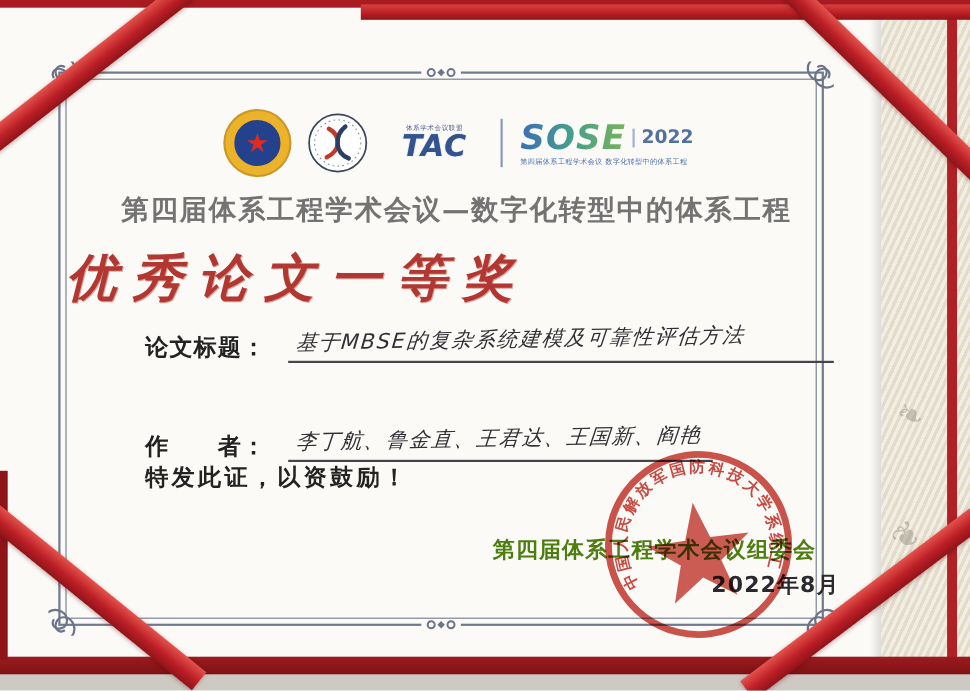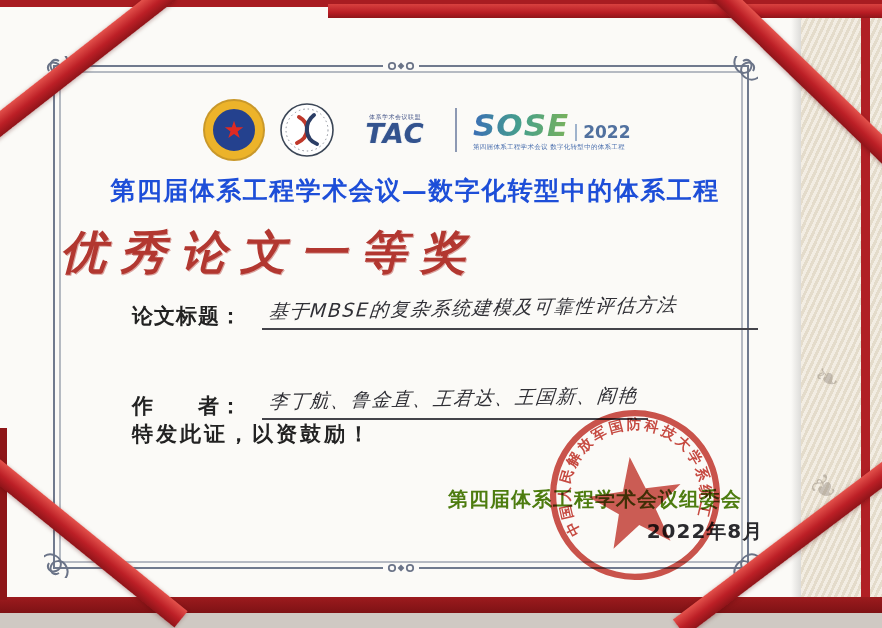--- a/index.html
+++ b/index.html
@@ -38,30 +38,30 @@
   .emblem1{width:58px;height:58px;border-radius:50%;background:#24418e;border:8px solid #ecb32a;
            box-shadow:0 0 0 2px #c9982a;box-sizing:border-box;display:flex;align-items:center;justify-content:center;}
   .emblem1 .star{color:#e02a22;font-size:24px;line-height:1;}
   .emblem2{width:56px;height:56px;}
   .tac-block{width:88px;text-align:center;line-height:1;}
   .tac-tagline{font-size:6px;color:#4a5a8c;letter-spacing:.5px;white-space:nowrap;}
   .tac-text{font-size:27px;font-weight:bold;font-style:italic;color:#33538e;letter-spacing:1px;
             text-shadow:0 1px 0 rgba(255,255,255,.6),0 0 1px #33538e;}
   .logo-divider{width:2px;height:44px;background:#8d99b3;}
   .sose-block{width:210px;line-height:1;}
-  .sose-top{display:flex;align-items:flex-end;gap:6px;}
+  .sose-top{display:flex;align-items:center;gap:6px;}
   .sose-text{font-size:31px;font-weight:900;font-style:italic;letter-spacing:1px;
              background:linear-gradient(90deg,#3b6fb5,#46a08b,#79b25c);
              -webkit-background-clip:text;background-clip:text;color:transparent;}
   .sose-year{font-size:17px;font-weight:bold;color:#51719f;border-left:2px solid #9fb3cc;padding-left:6px;}
   .sose-tagline{font-size:6.5px;color:#4a6fae;margin-top:3px;letter-spacing:.3px;white-space:nowrap;}
 
   
   .heading{position:absolute;left:60px;top:174px;width:710px;text-align:center;z-index:2;
-           font-family:"DejaVu Serif",serif;font-size:25px;font-weight:bold;color:#1d4ed8;letter-spacing:1.5px;}
+           font-family:"DejaVu Serif",serif;font-size:25px;font-weight:bold;color:#737373;letter-spacing:1.5px;}
   .award{position:absolute;left:60px;top:222px;width:710px;text-align:left;z-index:2;
          font-family:"DejaVu Serif",serif;font-size:46px;font-weight:bold;font-style:italic;
          color:#b23730;letter-spacing:14px;text-shadow:1px 1px 0 rgba(178,55,48,.45);}
   .field-row{position:absolute;display:flex;align-items:flex-end;z-index:2;gap:20px;}
   .row-title{left:132px;top:299px;width:626px;}
   .row-authors{left:132px;top:357px;width:516px;margin-top:32px;}
   .field-label{font-size:21px;font-weight:bold;color:#222;white-space:nowrap;letter-spacing:1px;}
   .field-value{flex:1;border-bottom:2px solid #44444a;padding:0 4px 1px 6px;min-height:28px;}
   .handwriting{font-size:19px;color:#303036;font-style:italic;letter-spacing:1.5px;white-space:nowrap;
                transform:rotate(-1deg) skewX(-6deg);transform-origin:left bottom;display:inline-block;}

